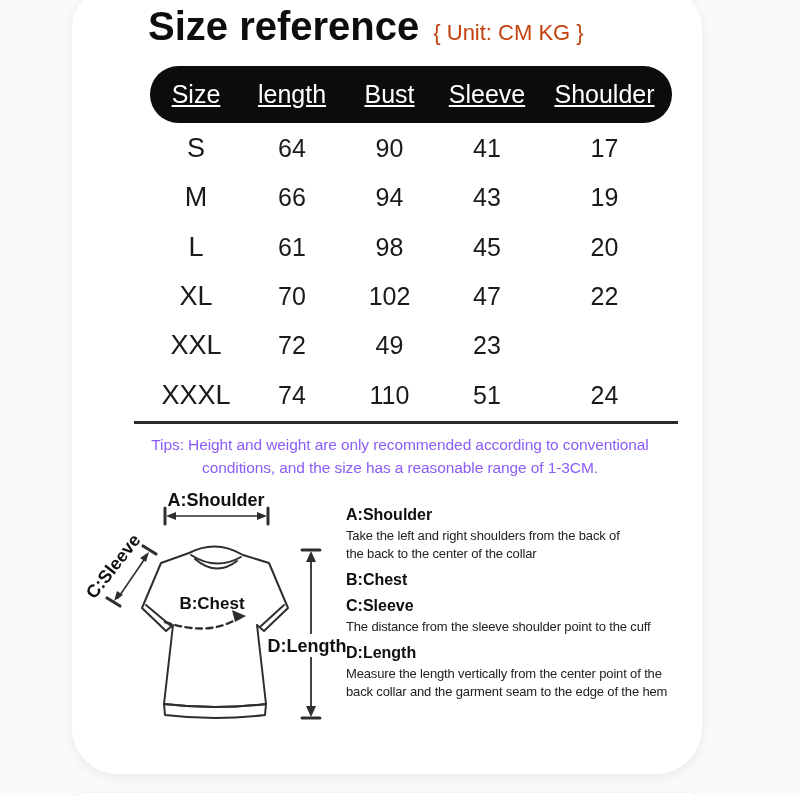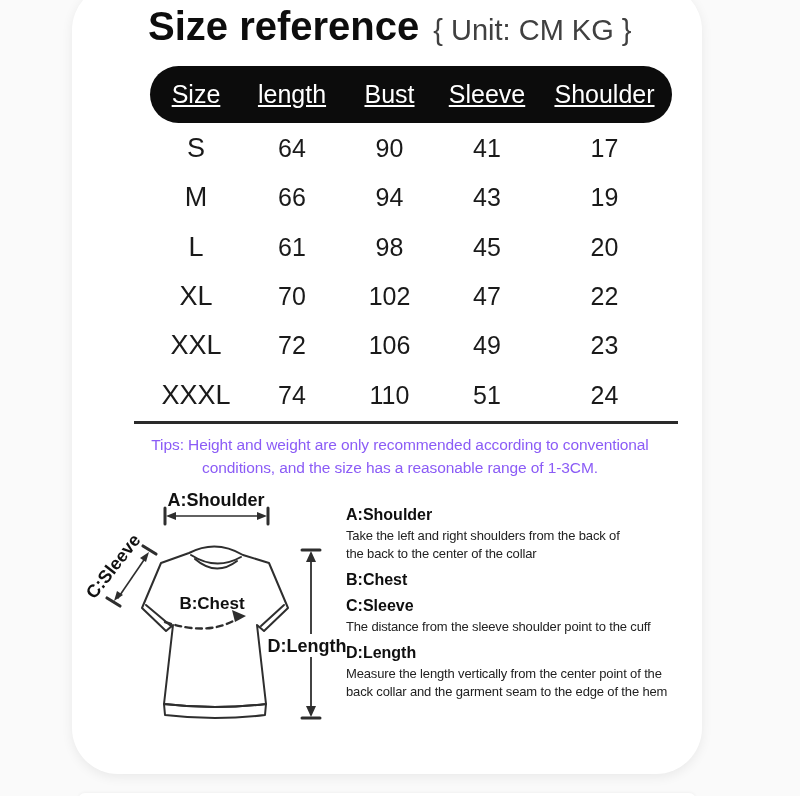--- a/index.html
+++ b/index.html
@@ -4,21 +4,21 @@
 <style>
   html,body{margin:0;padding:0;}
   .page{position:relative;width:800px;height:796px;background:#fafafa;overflow:hidden;
         font-family:"Liberation Sans",sans-serif;color:#161616;}
   .card{position:absolute;left:72px;top:-16px;width:630px;height:790px;background:#ffffff;
         border-radius:46px;box-shadow:0 3px 12px rgba(0,0,0,0.07);}
   .next-card{position:absolute;left:78px;top:793px;width:618px;height:7px;background:#ffffff;
         border-radius:8px 8px 0 0;box-shadow:0 -1px 3px rgba(0,0,0,0.04);}
   .title-row{position:absolute;left:148px;top:4px;display:flex;align-items:baseline;gap:14px;white-space:nowrap;}
   .title{font-size:40px;font-weight:bold;color:#0d0d0d;}
-  .unit{font-size:29px;color:#404040;}
+  .unit{font-size:22px;color:#c2410c;}
   .thead{position:absolute;left:150px;top:66px;width:522px;height:57px;background:#0c0c0c;
         border-radius:29px;display:grid;grid-template-columns:92px 100px 95px 100px 135px;
         align-items:center;color:#fff;font-size:25px;text-decoration:underline;}
   .thead span{text-align:center;}
   .tbody{position:absolute;left:150px;top:124px;width:522px;}
   .trow{display:grid;grid-template-columns:92px 100px 95px 100px 135px;height:49.3px;
         align-items:center;font-size:25px;color:#1a1a1a;}
   .trow span{text-align:center;}
   .trow .c0{font-size:27px;}
   .divider{position:absolute;left:134px;top:421px;width:544px;height:3px;background:#2a2a2a;}
@@ -77,21 +77,20 @@
     <div class="trow">
       <span class="c0">XL</span>
       <span>70</span>
       <span>102</span>
       <span>47</span>
       <span>22</span>
     </div>
     <div class="trow">
       <span class="c0">XXL</span>
       <span>72</span>
-      <span>106</span>
       <span>49</span>
       <span>23</span>
     </div>
     <div class="trow">
       <span class="c0">XXXL</span>
       <span>74</span>
       <span>110</span>
       <span>51</span>
       <span>24</span>
     </div>

